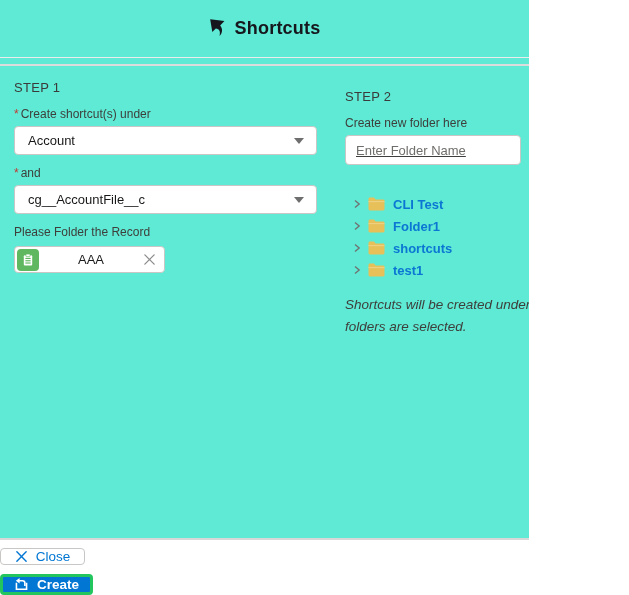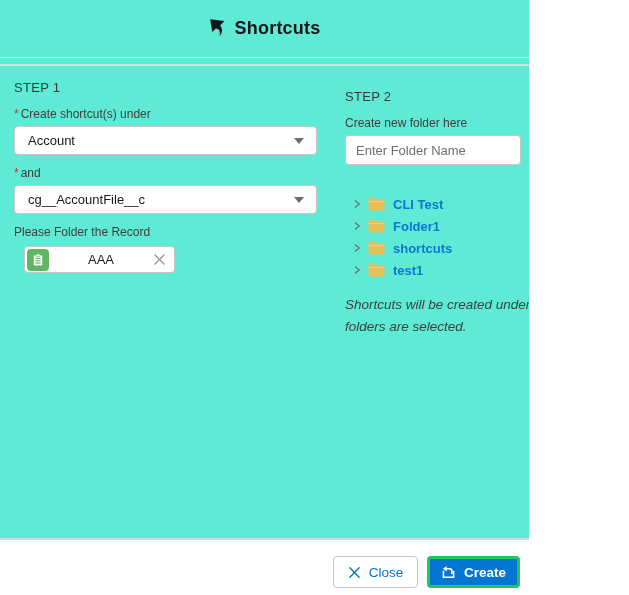--- a/index.html
+++ b/index.html
@@ -77,41 +77,40 @@
   }
   .record-pill {
     width: 151px;
     height: 27px;
     border: 1px solid #c9c7c5;
     border-radius: 4px;
     display: flex;
     align-items: center;
     padding: 0 8px 0 2px;
     background: #fff;
-    margin-left: 10px;
   }
   .record-icon {
     width: 22px; height: 22px;
     border-radius: 4px;
     background: #5fb760;
     display: flex; align-items: center; justify-content: center;
     flex: none;
   }
   .record-pill .record-name {
     flex: 1;
     text-align: center;
     font-size: 13px;
     color: #1b1b1b;
   }
   .pill-remove {
     background: none; border: none; cursor: pointer;
     display: flex; align-items: center; padding: 0;
   }
   
-  .folder-input-row { display: flex; align-items: center; margin-bottom: 28px; }
+  .folder-input-row { display: flex; align-items: center; margin-bottom: 28px; text-decoration: underline; }
   .folder-input {
     width: 176px;
     height: 30px;
     border: 1px solid #c9c7c5;
     border-radius: 4px;
     padding: 0 10px;
     font-size: 13px;
     color: #181818;
     font-family: "Liberation Sans", sans-serif;
     outline: none;
@@ -155,20 +154,21 @@
     left: 0; right: 0;
     top: 538px;
     height: 57px;
     border-top: 2px solid #d8d8d8;
     display: flex;
     justify-content: flex-end;
     align-items: flex-start;
     gap: 9px;
     padding: 16px 9px 0 0;
     background: #fff;
+    flex-direction: column;
   }
   .btn {
     height: 32px;
     border-radius: 4px;
     font-size: 13.5px;
     font-family: "Liberation Sans", sans-serif;
     display: flex;
     align-items: center;
     justify-content: center;
     gap: 8px;

